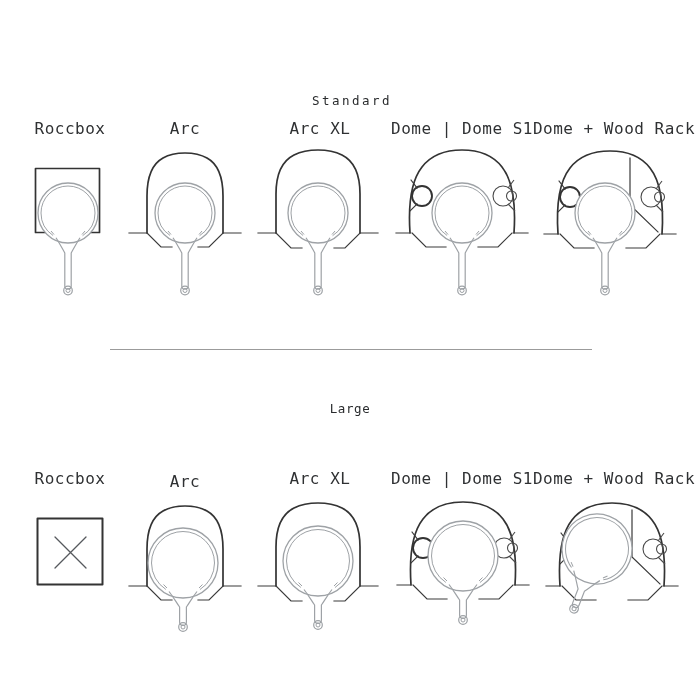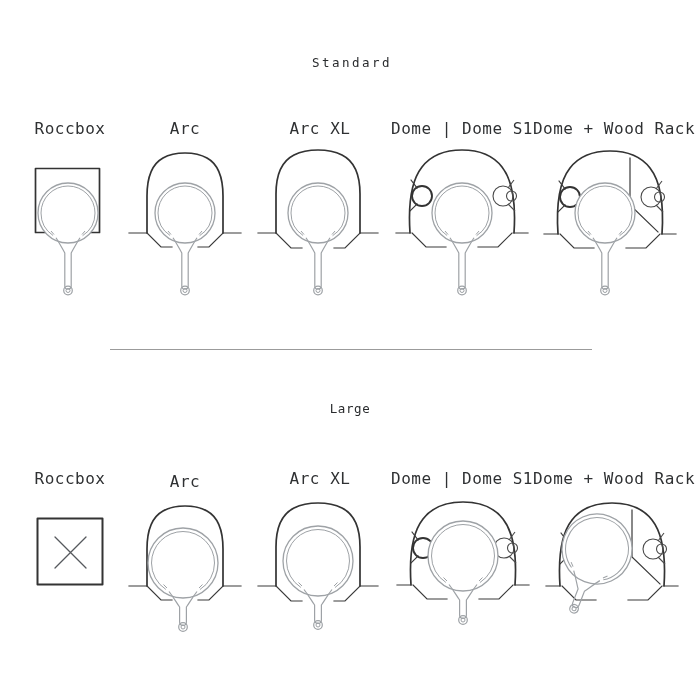--- a/index.html
+++ b/index.html
@@ -6,21 +6,21 @@
   .canvas {
     position:relative; width:700px; height:700px; background:#ffffff;
     font-family:"DejaVu Sans Mono", monospace; color:#2f3133; overflow:hidden;
   }
   .art { position:absolute; left:0; top:0; }
   .lbl {
     position:absolute; transform:translateX(-50%); white-space:nowrap;
     font-size:16px; letter-spacing:0.5px; color:#2f3133;
   }
   .title { font-size:12.5px; color:#2a2c2e; }
-  .title-standard { letter-spacing:2.5px; }
+  .title-standard { letter-spacing:2.5px;margin-top:38px; }
   .title-large { letter-spacing:0.6px; }
   .divider { position:absolute; height:1px; background:#9b9b9b; }
   
   .ol { fill:none; stroke:#333333; stroke-width:1.7; stroke-linejoin:round; stroke-linecap:round; }
   .ln { fill:none; stroke:#3a3a3a; stroke-width:1.2; stroke-linecap:square; }
   .c-thick { fill:none; stroke:#333333; stroke-width:1.9; }
   .c-thin  { fill:none; stroke:#4a4a4a; stroke-width:1.1; }
   .pl { fill:none; stroke:#9ea2a6; }
   .x-mark { fill:none; stroke:#56595d; stroke-width:1.3; stroke-linecap:round; }
 </style>

